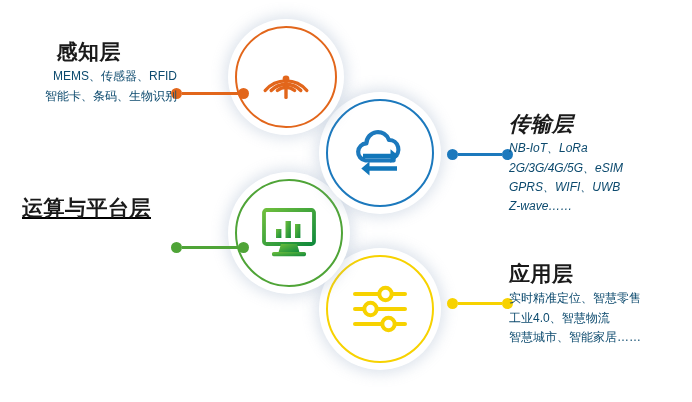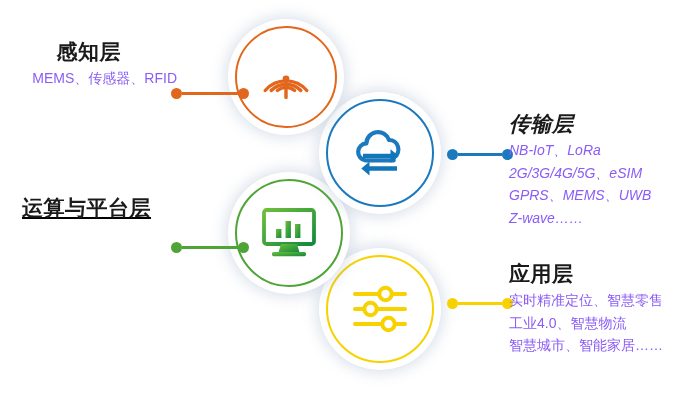--- a/index.html
+++ b/index.html
@@ -52,21 +52,21 @@
   #c-trans .dot,#c-trans .bar{background:#1C79BD;}
   #c-app   .dot,#c-app   .bar{background:#F7D200;}
 
   
   .block{position:absolute;z-index:7;}
   .block .title{
     font-size:21px;font-weight:bold;color:#1a1a1a;
     letter-spacing:.5px;line-height:1.1;margin:0 0 4px 0;
     white-space:nowrap;
   }
-  .block .lines{font-size:14px;color:#8b5cf6;line-height:1.62;}
+  .block .lines{font-size:12px;color:#0c4a6e;line-height:1.62;}
   .block .lines div{white-space:nowrap;}
   .block.r{text-align:right;}
   .block.l{text-align:left;}
 
   #b-sense{right:516px;top:40px;}
   #b-sense .title{text-align:right;padding-right:56px;}
   #b-plat {right:516px;top:196px;text-decoration:underline;}
   #b-plat  .title{text-align:right;padding-right:26px;}
   #b-trans{left:508px;top:112px;font-style:italic;}
   #b-app  {left:508px;top:262px;}
@@ -151,29 +151,30 @@
   <div class="conn" id="c-app">
     <span class="dot"></span>
     <span class="bar"></span>
     <span class="dot"></span>
   </div>
 
   <div class="block r" id="b-sense">
     <div class="title">感知层</div>
     <div class="lines">
       <div>MEMS、传感器、RFID</div>
+      <div>智能卡、条码、生物识别</div>
     </div>
   </div>
 
   <div class="block l" id="b-trans">
     <div class="title">传输层</div>
     <div class="lines">
       <div>NB-IoT、LoRa</div>
       <div>2G/3G/4G/5G、eSIM</div>
-      <div>GPRS、MEMS、UWB</div>
+      <div>GPRS、WIFI、UWB</div>
       <div>Z-wave……</div>
     </div>
   </div>
 
   <div class="block r" id="b-plat">
     <div class="title">运算与平台层</div>
   </div>
 
   <div class="block l" id="b-app">
     <div class="title">应用层</div>

